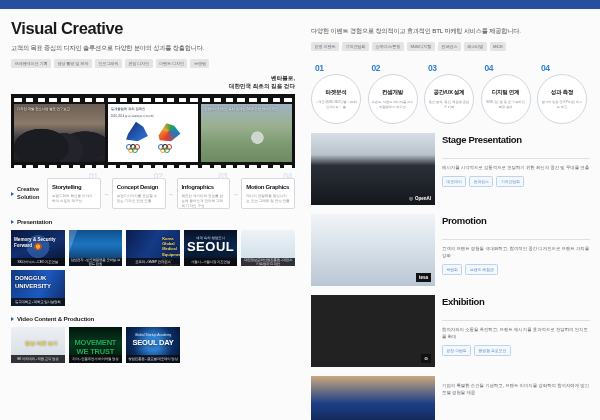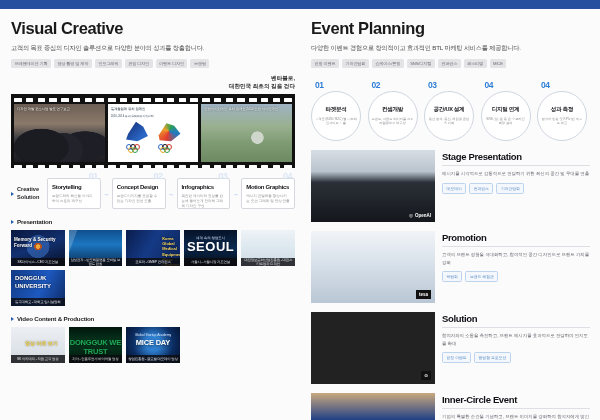--- a/index.html
+++ b/index.html
@@ -203,21 +203,21 @@
   .wmark {
     position: absolute; right: 4px; bottom: 4px; display: flex; align-items: center;
     gap: 2px; font-size: 4.5px; color: #fff; font-weight: bold;
   }
   .wmark.dark { color: #111; }
   .wm-box { background: #111; color: #fff; padding: 2px 3px; font-size: 4.5px; font-weight: bold; }
 
   .card-body { flex: 1; padding-top: 1px; }
   .card-title {
     font-size: 9.5px; font-weight: bold; color: #111116;
-    letter-spacing: -0.35px; padding-bottom: 3px; border-bottom: 0.7px solid #dcdfe4;
+    letter-spacing: -0.35px; padding-bottom: 13px; border-bottom: 0.7px solid #dcdfe4;
   }
   .card-desc { font-size: 4.4px; color: #65656c; line-height: 1.65; margin-top: 4.5px; }
   .card-tags { display: flex; gap: 3px; margin-top: 5px; }
   .ctag {
     border: 0.6px solid #bcd3ee; color: #4b7fbe; background: #f4f8fd;
     font-size: 3.8px; padding: 2px 3.5px; border-radius: 1.5px; white-space: nowrap;
   }
 </style>
 </head>
 <body>
@@ -409,35 +409,34 @@
       <div class="seclabel">
         <span class="tri"></span>
         <span>Video Content &amp; Production</span>
       </div>
       <div class="grid3">
         <div class="thumb th-sk">
           <div class="ov-yellow">영상 바로 보기</div>
           <div class="cap">SK 아카데미 - 직원 교육 영상</div>
         </div>
         <div class="thumb th-kimco">
-          <div class="ov-mid" style="color:#1faa55;">DONGGUK WE TRUST</div>
+          <div class="ov-mid" style="color:#1faa55;">MOVEMENT WE TRUST</div>
           <div class="cap">기아 - 인플루언서 바이어럴 영상</div>
         </div>
         <div class="thumb th-demo">
           <div class="ov-small">Global Startup Academy</div>
-          <div class="ov-mid">MICE DAY</div>
+          <div class="ov-mid">SEOUL DAY</div>
           <div class="cap">창업진흥원 - 글로벌 데모데이 영상</div>
         </div>
       </div>
 
     </div>
 
     <div class="col-right">
 
-      <div class="h1">Event Planning</div>
       <div class="sub">다양한 이벤트 경험으로 창의적이고 효과적인 BTL 마케팅 서비스를 제공합니다.</div>
 
       <div class="pills">
         <span class="pill">런칭 이벤트</span>
         <span class="pill">기자간담회</span>
         <span class="pill">쇼케이스/론칭</span>
         <span class="pill">SNS/디지털</span>
         <span class="pill">컨퍼런스</span>
         <span class="pill">페스티벌</span>
         <span class="pill">MICE</span>
@@ -515,35 +514,34 @@
         </div>
       </div>
 
       <div class="card">
         <div class="card-img ci-promo">
           <div class="wmark">
             <span class="wm-box">⊖</span>
           </div>
         </div>
         <div class="card-body">
-          <div class="card-title">Solution</div>
+          <div class="card-title">Exhibition</div>
           <div class="card-desc">참여자와의 소통을 촉진하고, 브랜드 메시지를 효과적으로 전달하여 인지도를 확대</div>
           <div class="card-tags">
             <span class="ctag">런칭 이벤트</span>
             <span class="ctag">팝업형 프로모션</span>
           </div>
         </div>
       </div>
 
       <div class="card">
         <div class="card-img ci-inner">
           
         </div>
         <div class="card-body">
-          <div class="card-title">Inner-Circle Event</div>
           <div class="card-desc">기업의 특별한 순간을 기념하고, 브랜드 이미지를 강화하여 참석자에게 맞긴 모델 경험을 제공</div>
 
         </div>
       </div>
 
     </div>
   </div>
 </div>
 
 </body></html>

